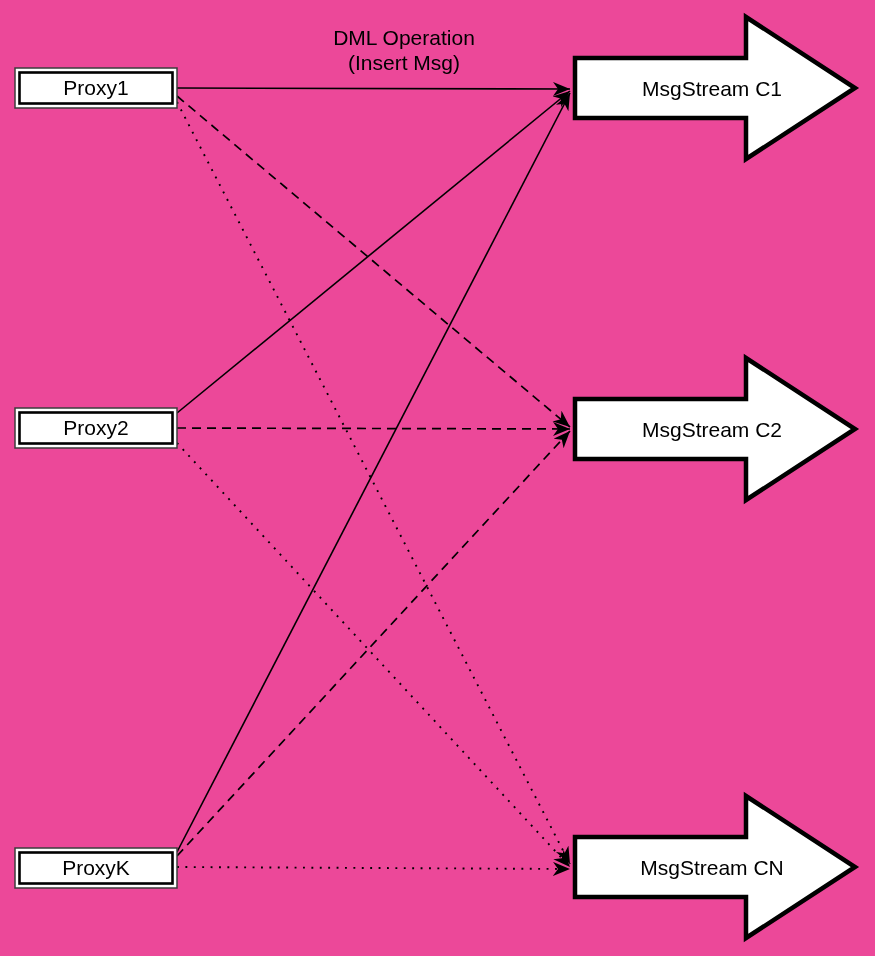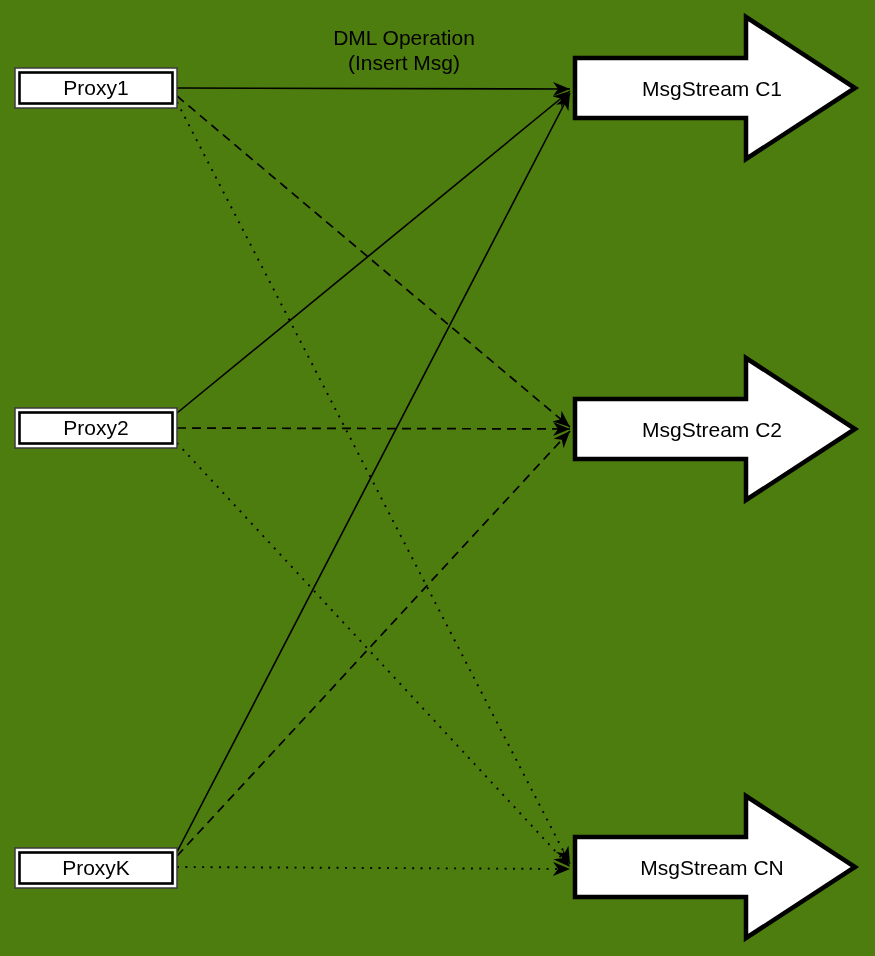--- a/index.html
+++ b/index.html
@@ -7,21 +7,21 @@
     padding: 0;
     background: #ffffff;
     width: 875px;
     height: 956px;
     overflow: hidden;
   }
   .stage {
     position: relative;
     width: 875px;
     height: 956px;
-    background: #4d7c0f;
+    background: #ec4899;
   }
   svg text {
     font-family: "Liberation Sans", sans-serif;
     fill: #000000;
   }
   .edge-label {
     font-size: 21px;
     text-anchor: middle;
   }
   .node-label {

